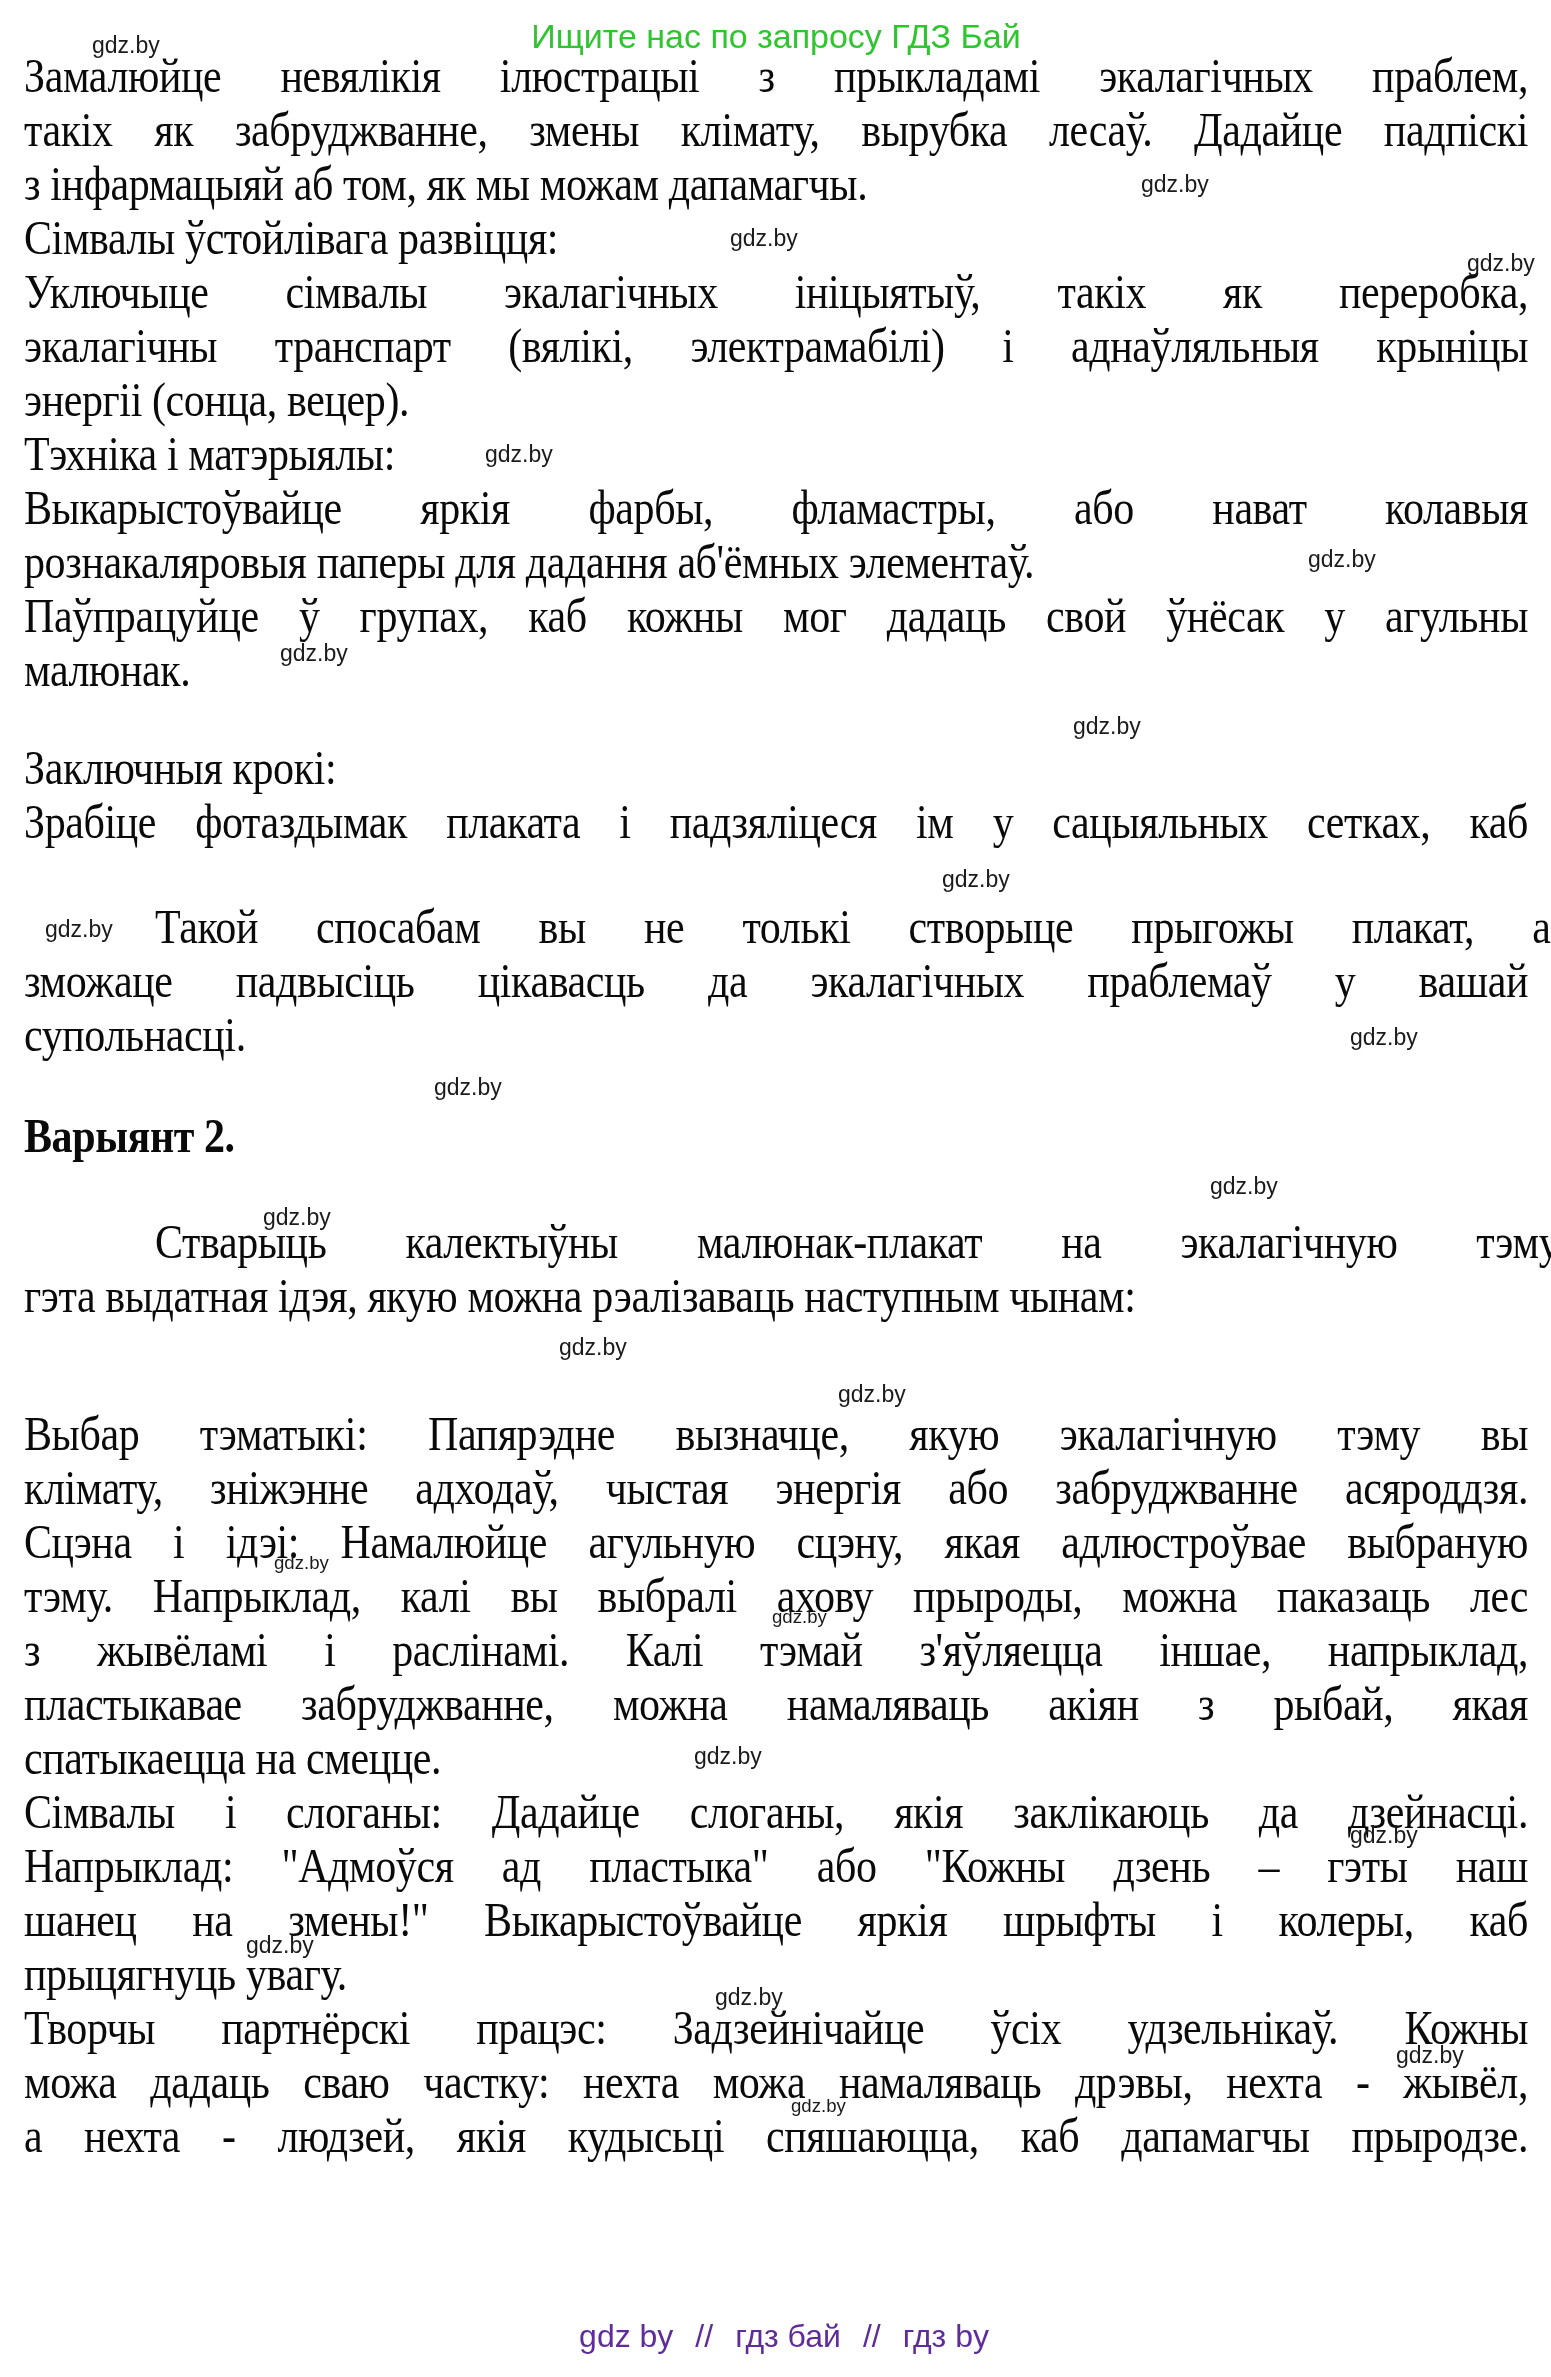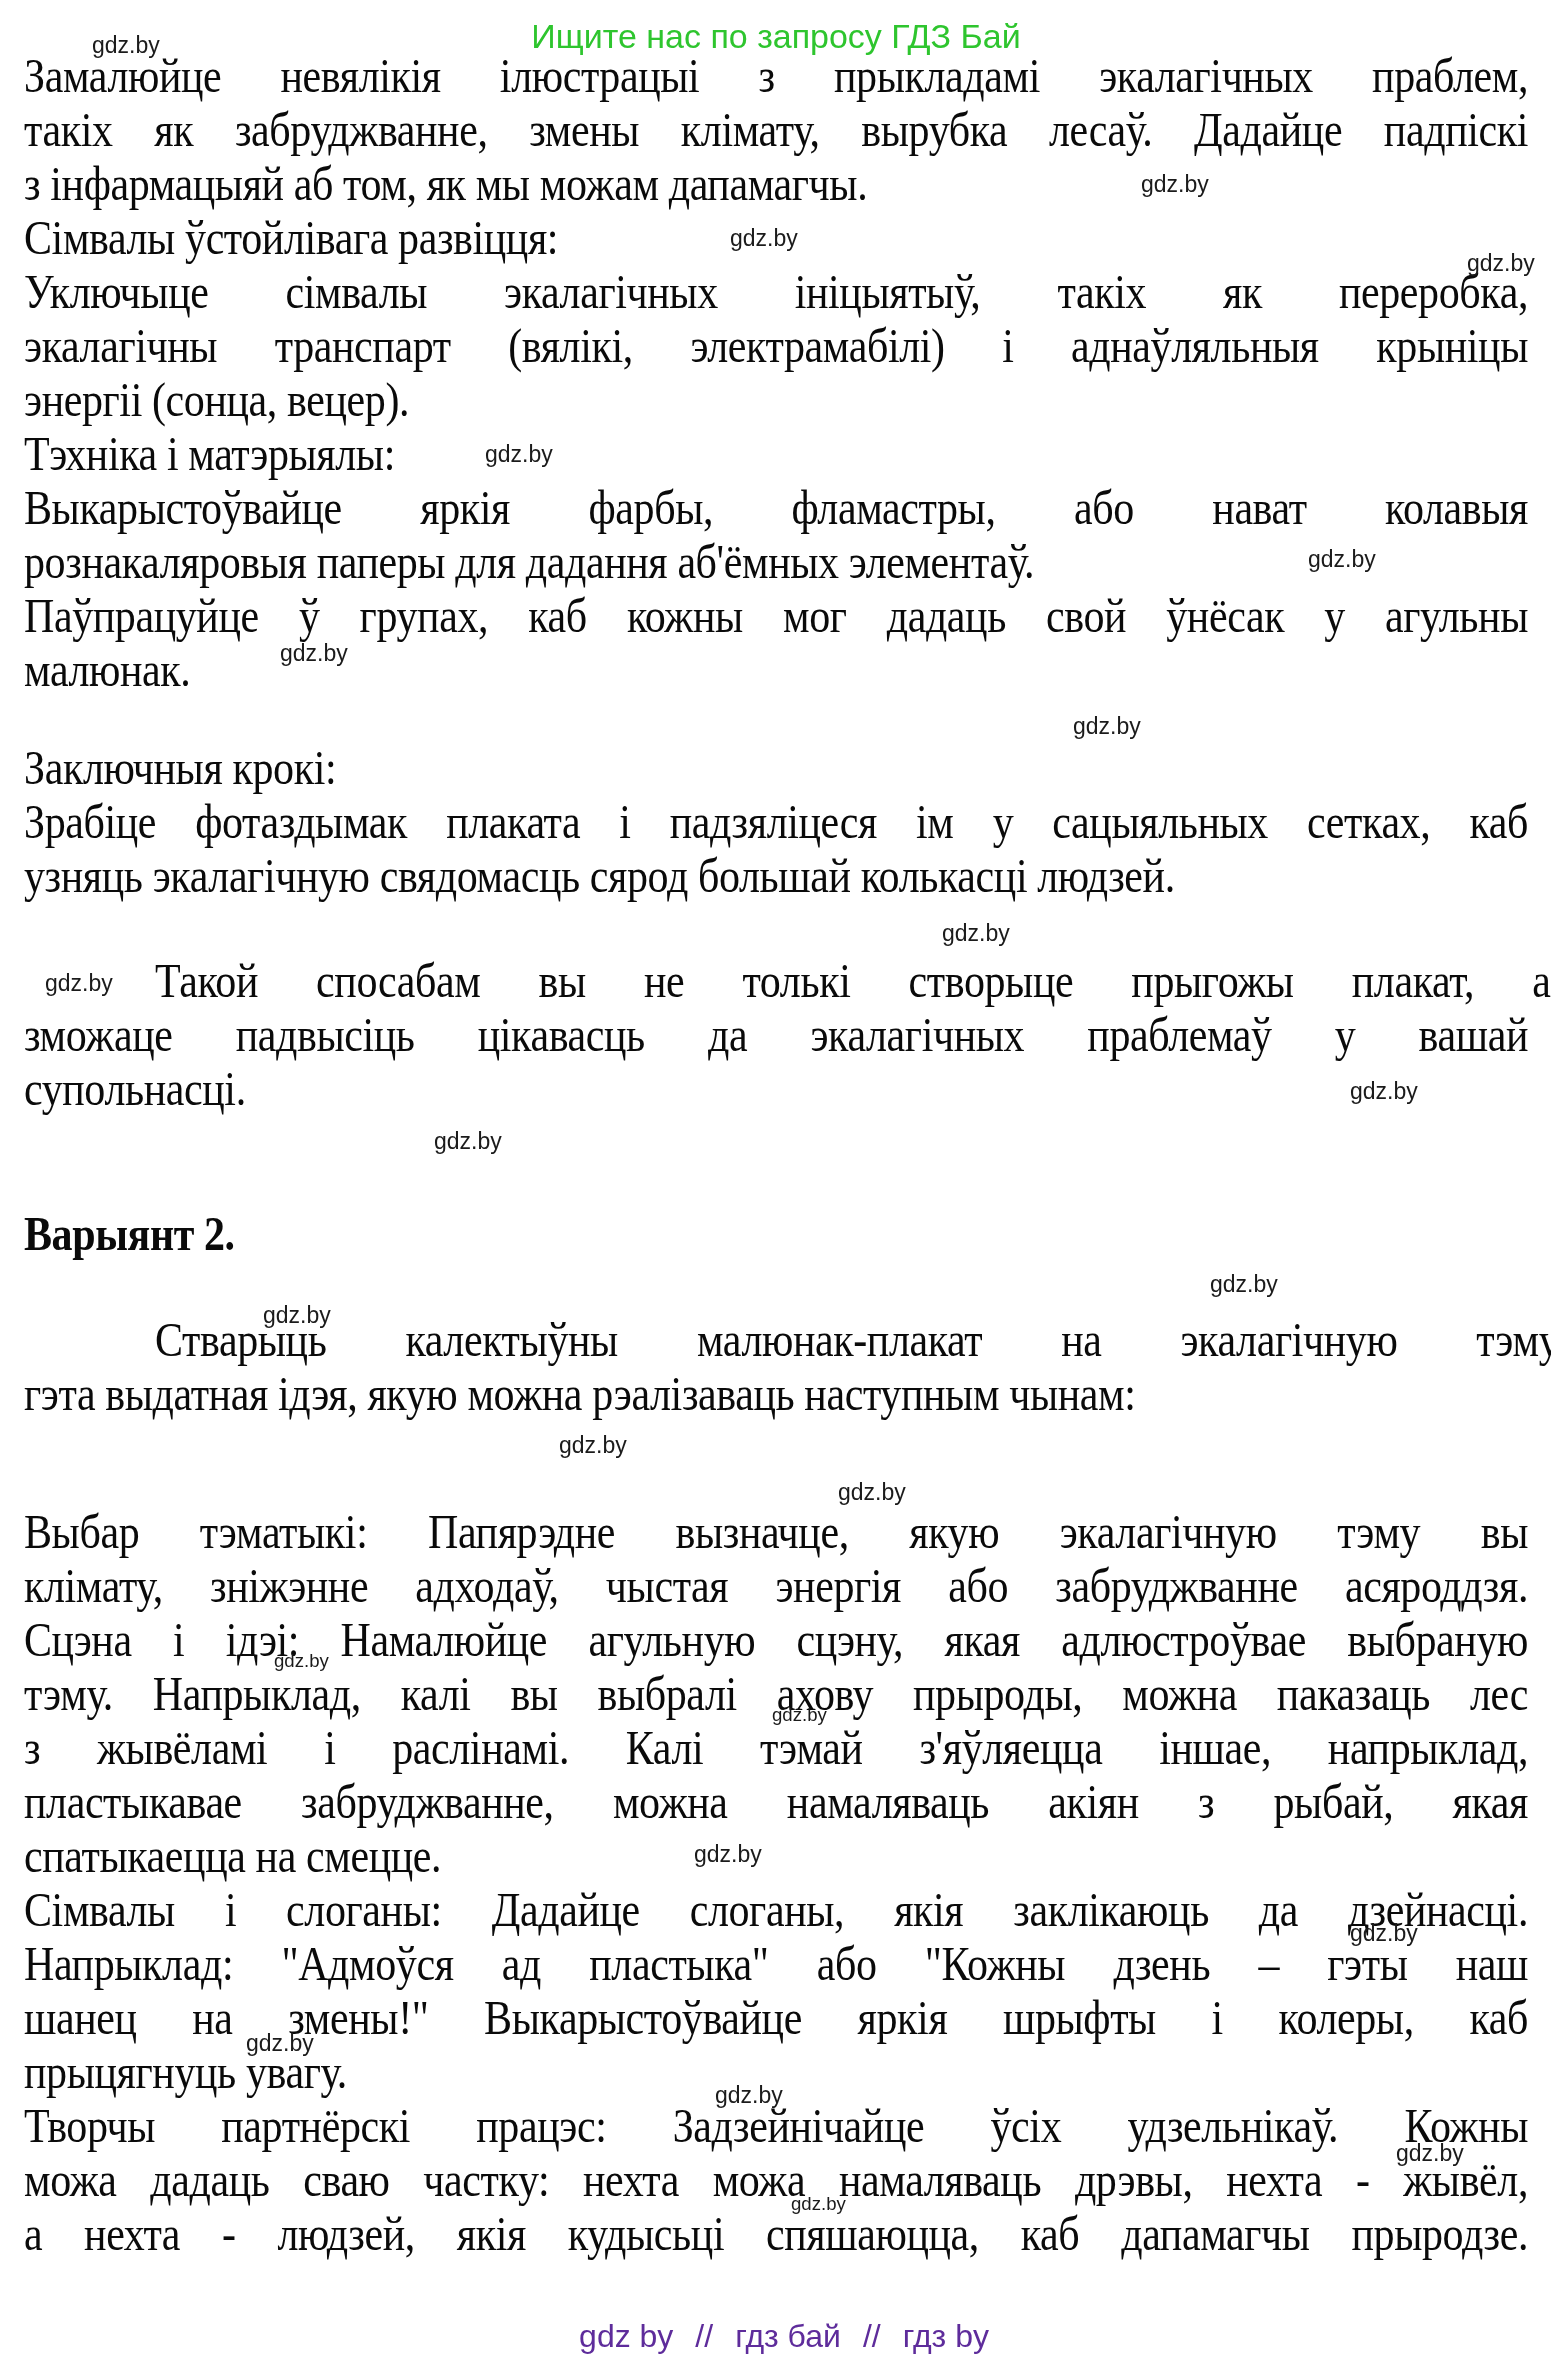--- a/index.html
+++ b/index.html
@@ -102,41 +102,38 @@
       </div>
       <div class="row" style="height: 44px;">
         <span class="wm" style="left: 1049px; top: 13.5px;">gdz.by</span>
       </div>
       <div class="row">
         <span class="line l">Заключныя крокі:</span>
       </div>
       <div class="row">
         <span class="line j">Зрабіце фотаздымак плаката і падзяліцеся ім у сацыяльных сетках, каб</span>
       </div>
-      <div class="row">
-        <span class="line l">узняць экалагічную свядомасць сярод большай колькасці людзей.</span>
-      </div>
       <div class="row" style="height: 51px;">
         <span class="wm" style="left: 918px; top: 15.2px;">gdz.by</span>
       </div>
       <div class="row">
         <span class="line j" style="padding-left: 131px;">Такой спосабам вы не толькі створыце прыгожы плакат, але і</span>
         <span class="wm" style="left: 21px; top: 13.5px;">gdz.by</span>
       </div>
       <div class="row">
         <span class="line j">зможаце падвысіць цікавасць да экалагічных праблемаў у вашай</span>
       </div>
       <div class="row">
         <span class="line l">супольнасці.</span>
         <span class="wm" style="left: 1326px; top: 13.5px;">gdz.by</span>
       </div>
       <div class="row" style="height: 47px;">
         <span class="wm" style="left: 410px; top: 10.2px;">gdz.by</span>
       </div>
-      <div class="row" style="height: 59px; margin-top: 44px;">
+      <div class="row" style="height: 59px;">
         <span class="line l b">Варыянт 2.</span>
       </div>
       <div class="row" style="height: 47px;">
         <span class="wm" style="left: 1186px; top: 3.4px;">gdz.by</span>
         <span class="wm" style="left: 239px; top: 34px;">gdz.by</span>
       </div>
       <div class="row">
         <span class="line j" style="padding-left: 131px;">Стварыць калектыўны малюнак-плакат на экалагічную тэму –</span>
       </div>
       <div class="row">

